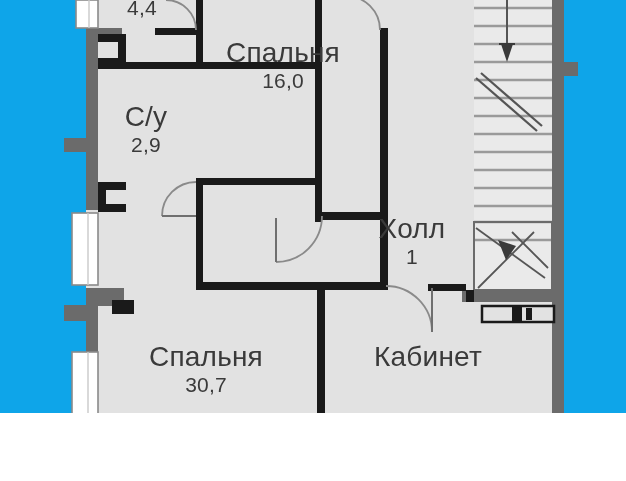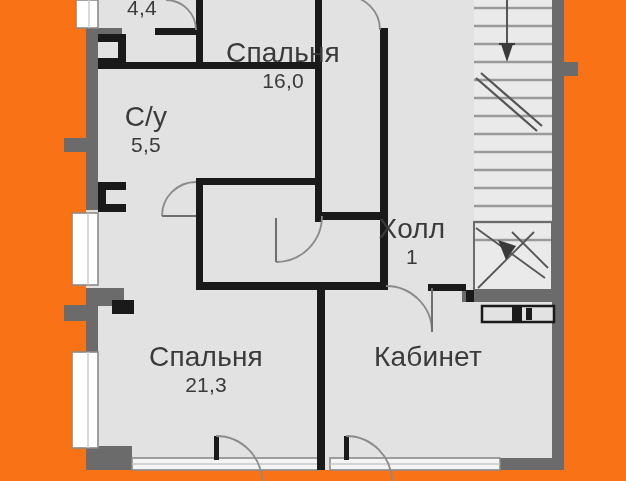--- a/index.html
+++ b/index.html
@@ -6,22 +6,22 @@
     margin: 0;
     padding: 0;
     background: #ffffff;
   }
   body {
     font-family: "Liberation Sans", sans-serif;
   }
   #plan-root {
     position: relative;
     width: 626px;
-    height: 481px;
-    background: #f97316;
+    height: 413px;
+    background: #0ea5e9;
     overflow: hidden;
   }
   #plan-svg {
     position: absolute;
     left: 0;
     top: 0;
     display: block;
   }
   .room-label {
     position: absolute;
@@ -209,35 +209,35 @@
     </g>
 
   </svg>
 
   <div class="room-label" style="left:112px; top:-4px; width:60px;">
     <span class="room-area">4,4</span>
   </div>
 
   <div class="room-label" style="left:96px; top:100px; width:100px;text-align:center;">
     <span class="room-name">С/у</span>
-    <span class="room-area">5,5</span>
+    <span class="room-area">2,9</span>
   </div>
 
   <div class="room-label" style="left:208px; top:36px; width:150px;">
     <span class="room-name">Спальня</span>
     <span class="room-area">16,0</span>
   </div>
 
   <div class="room-label" style="left:362px; top:212px; width:100px;">
     <span class="room-name">Холл</span>
     <span class="room-area">1</span>
   </div>
 
   <div class="room-label" style="left:131px; top:340px; width:150px;">
     <span class="room-name">Спальня</span>
-    <span class="room-area">21,3</span>
+    <span class="room-area">30,7</span>
   </div>
 
   <div class="room-label" style="left:353px; top:340px; width:150px;">
     <span class="room-name">Кабинет</span>
   </div>
 
 </div>
 
 </body></html>

